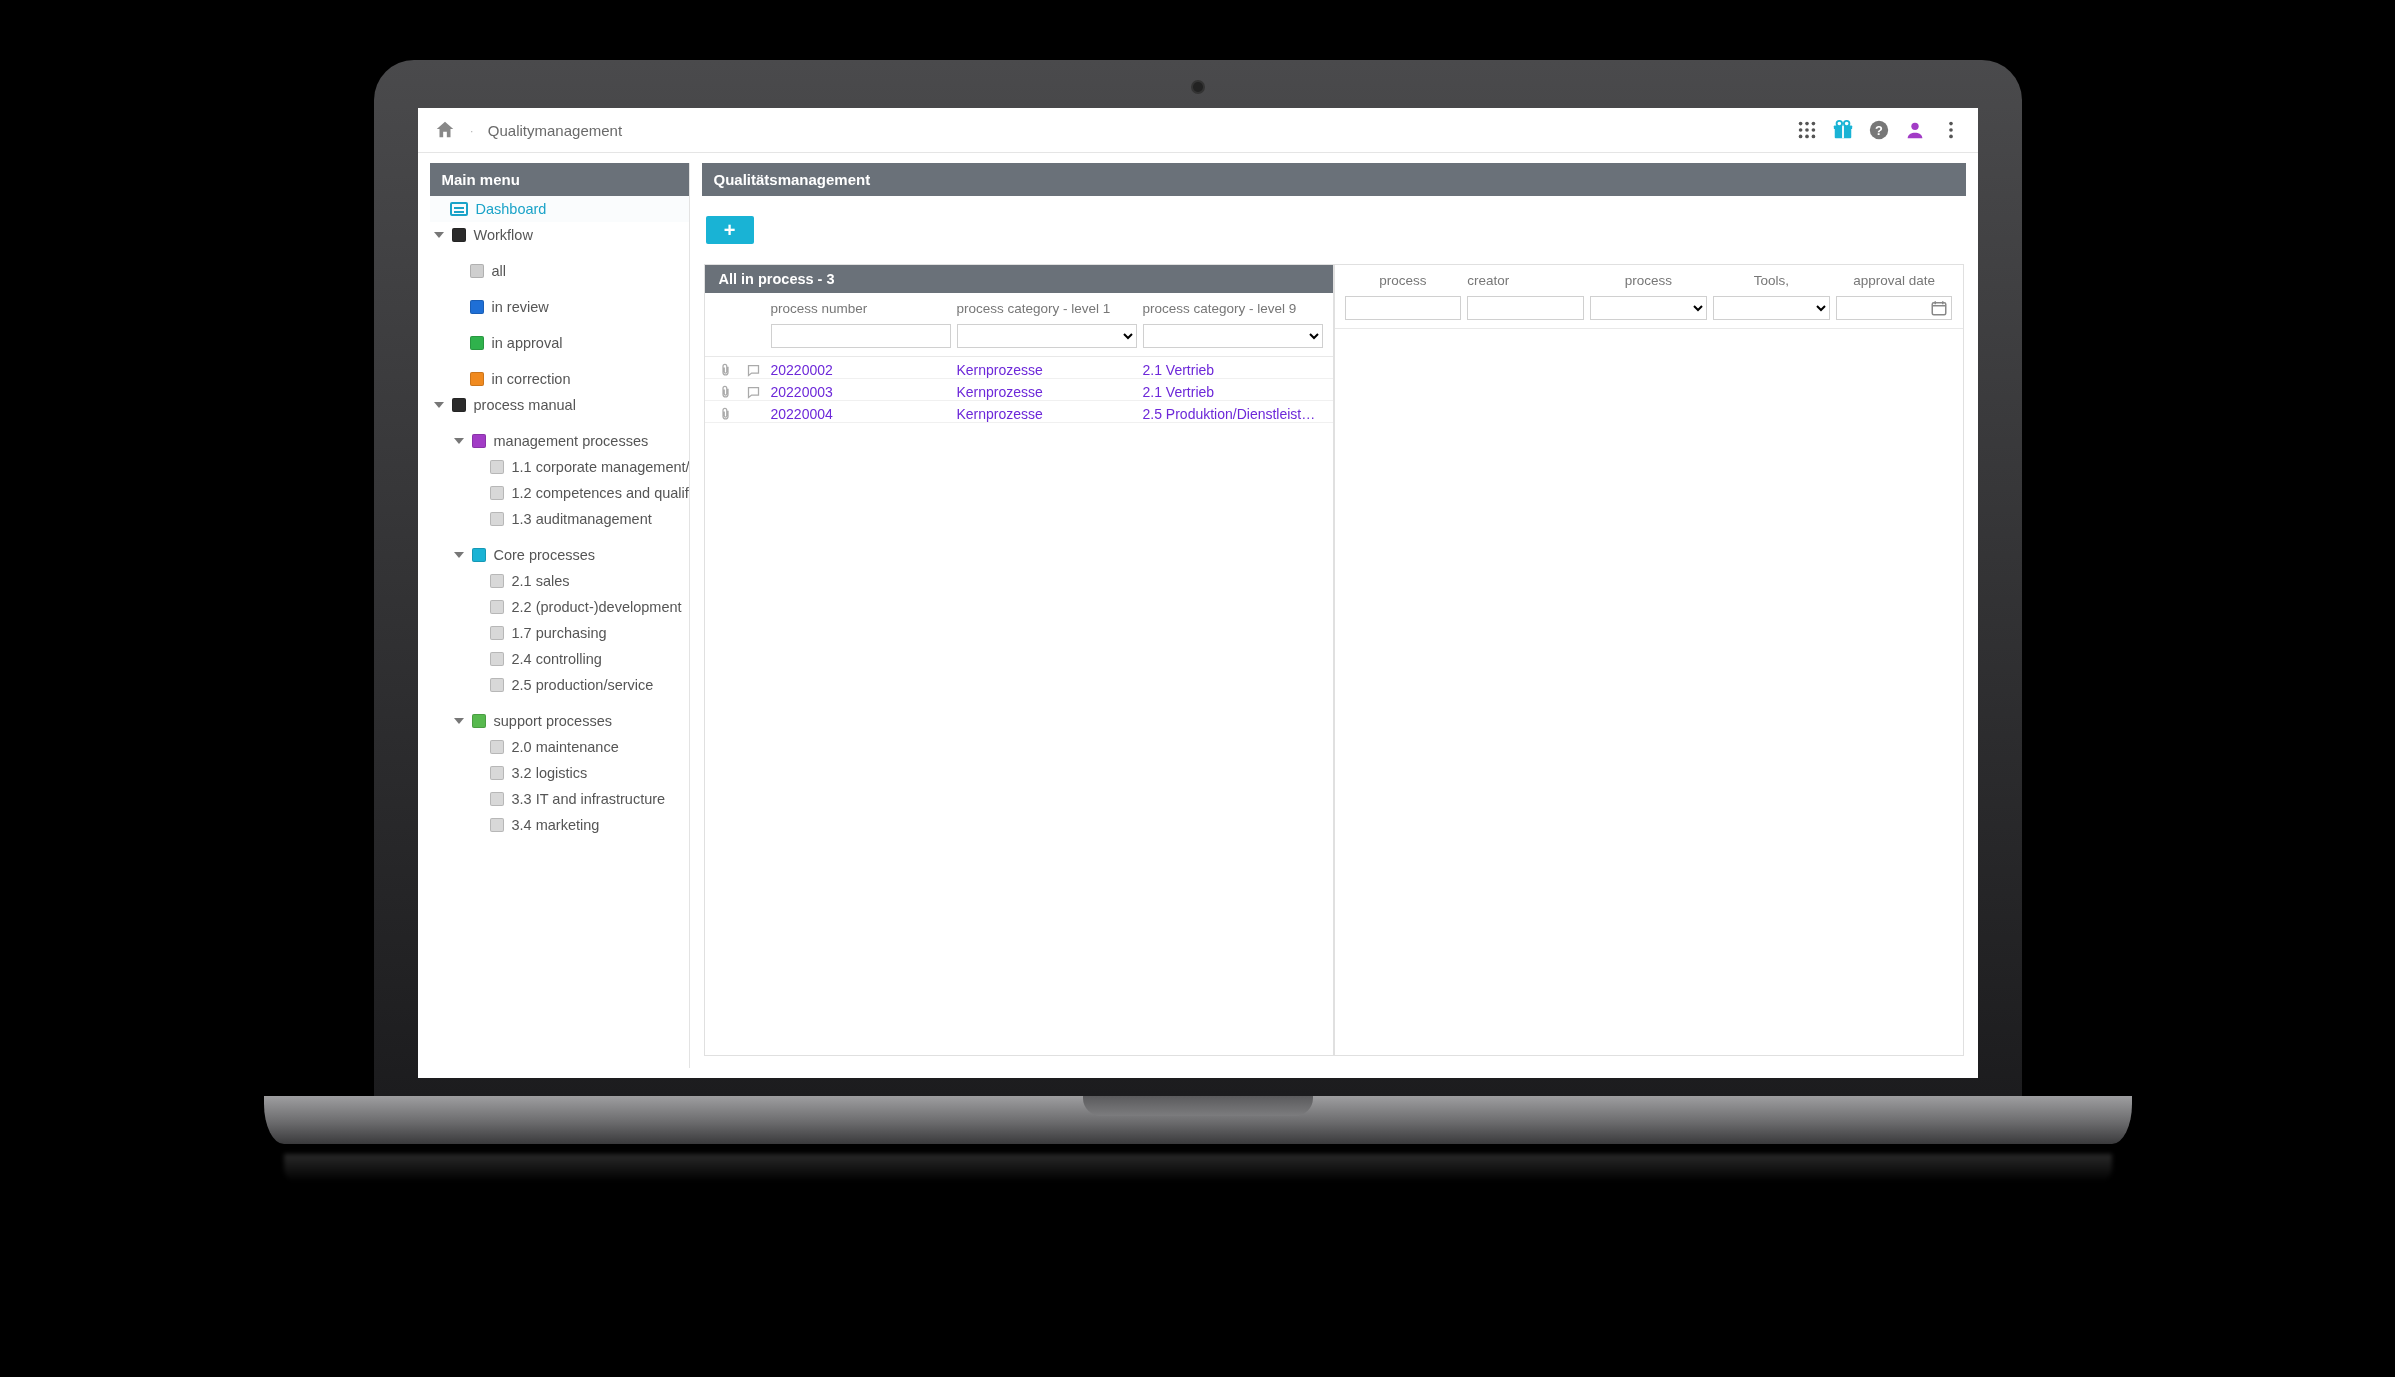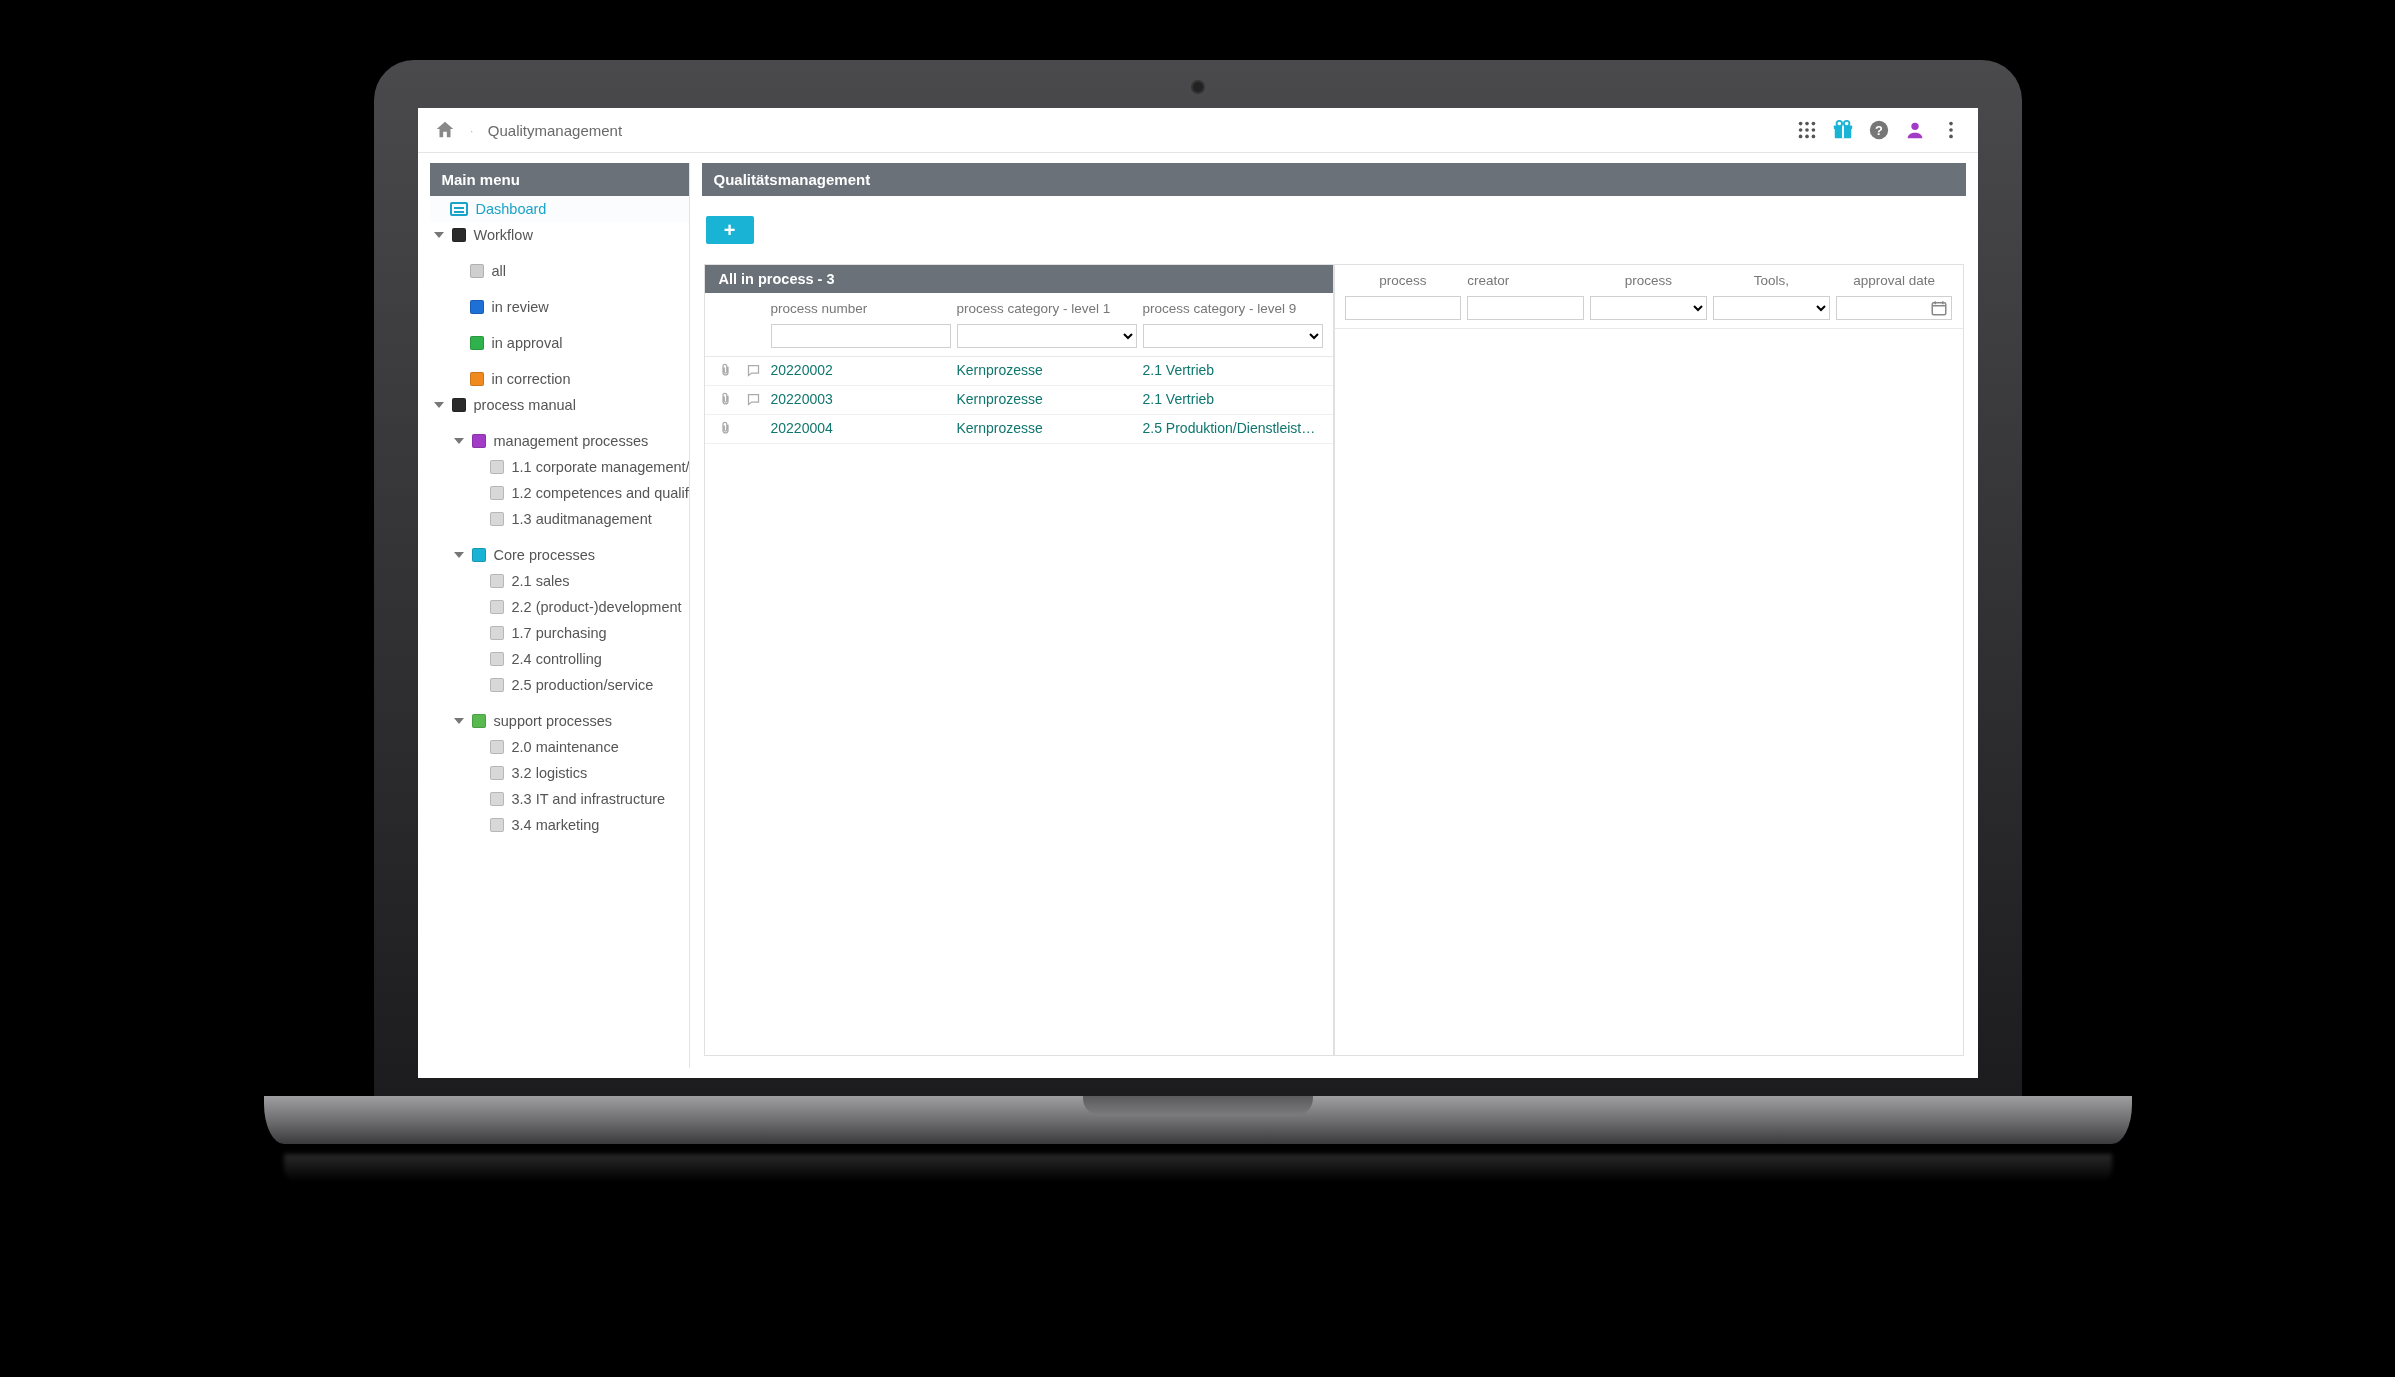--- a/index.html
+++ b/index.html
@@ -185,23 +185,23 @@
   .filt, .sel {
     width:100%;
     height:24px;
     border:1px solid #d0d0d0;
     font-size:13px;
     padding: 0 6px;
     background:#fff;
   }
   .trow {
     font-size:14px;
-    color:#0f766e;
+    color:#6d28d9;
     border-bottom:1px solid #f0f0f0;
-    padding-top:5px; padding-bottom:7px;align-items:center;
+    padding-top:5px; padding-bottom:0;align-items:center;
   }
   .mini-icon svg { width:15px; height:15px; fill:#aaa; }
 
   .date-wrap { position:relative; }
   .cal-icon {
     position:absolute; right:4px; top:3px;
     width:18px; height:18px; fill:#888;
   }
 </style>
 </head>

